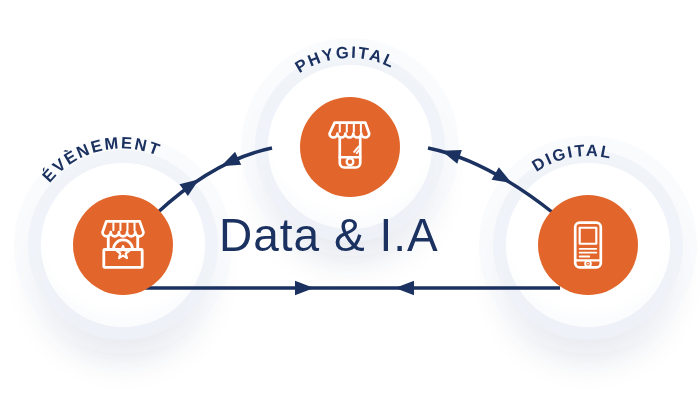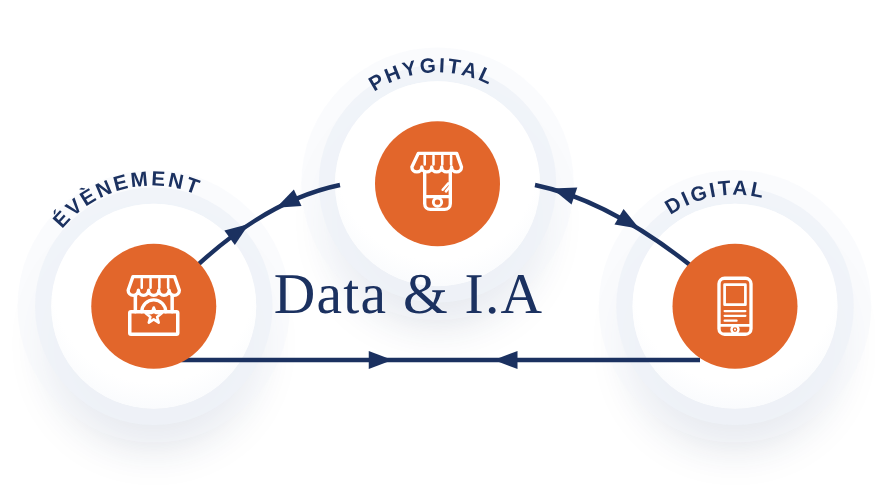--- a/index.html
+++ b/index.html
@@ -52,21 +52,21 @@
   .label-right{left:473px;top:130px;}
   .arc-label{
     font-family:"Liberation Sans",sans-serif;
     font-size:16.5px;font-weight:bold;letter-spacing:2px;
     fill:var(--navy);
   }
 
   
   .center-label{
     position:absolute;left:219px;top:210px;z-index:5;
-    font-family:Liberation Serif, serif;
+    font-family:Liberation Sans, sans-serif;
     font-size:46px;line-height:50px;letter-spacing:1px;
     color:var(--navy);white-space:nowrap;
   }
 </style>
 </head>
 <body>
 
 <div class="stage">
 
   <div class="white-circle white-left"></div>

